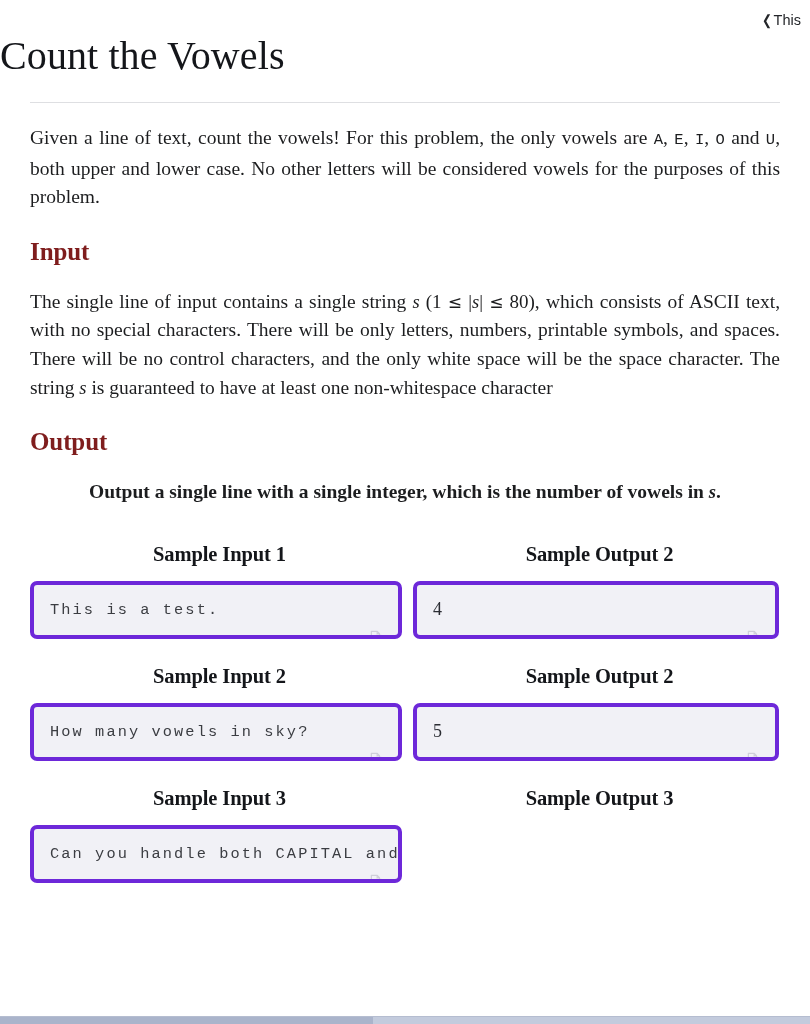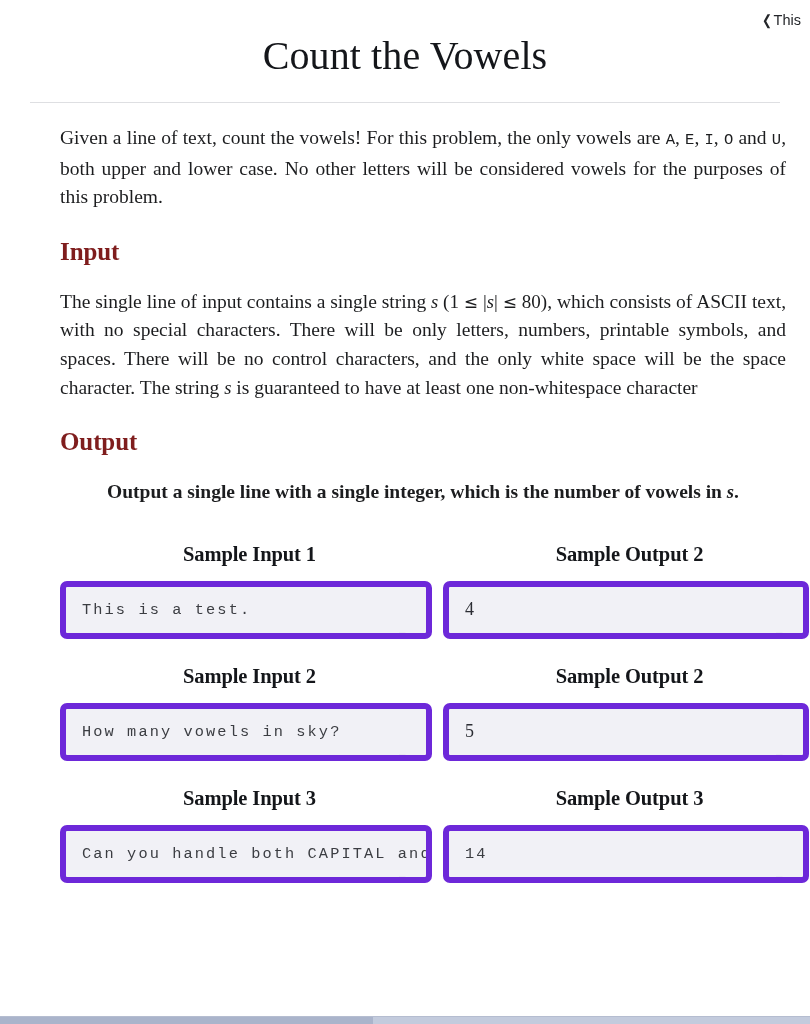--- a/index.html
+++ b/index.html
@@ -47,38 +47,37 @@
     font-size: 14px;
     font-weight: bold;
     transform: scaleX(0.85);
     line-height: 1;
   }
 
   
   .title {
     margin: 0;
     padding-top: 33px;
-    text-align: center;
+    text-align: left;
     font-family: "Liberation Serif", "DejaVu Serif", serif;
     font-weight: 400;
     font-size: 40px;
     letter-spacing: 0.1px;
     color: #14161a;
     line-height: 1.15;
   }
   .divider {
     margin: 23px 30px 0 30px;
     height: 1px;
     background: #dedfe2;
   }
 
   
   .content {
-    padding: 0 24px;
-    margin-left: 36px;
+    padding: 0 30px;
   }
   p.body-text {
     margin: 21px 0 0 0;
     font-size: 19.5px;
     line-height: 28.6px;
     text-align: justify;
     color: #1c1d1f;
     -webkit-hyphens: none;
     hyphens: none;
   }
@@ -129,21 +128,21 @@
     margin: 0 0 15px 7px;
     font-family: "Liberation Serif", "DejaVu Serif", serif;
     font-weight: bold;
     font-size: 20.5px;
     color: #14161a;
     letter-spacing: -0.1px;
   }
   .sample-box {
     position: relative;
     background: #f1f1f6;
-    border: 6px solid #6d28d9;
+    border: 4px solid #6d28d9;
     border-radius: 7px;
     height: 58px;
     padding: 0 34px 0 16px;
     display: flex;
     align-items: center;
     overflow: hidden;
     white-space: pre;
   }
   .sample-box .sample-text {
     font-family: "Liberation Mono", "DejaVu Sans Mono", monospace;
@@ -293,31 +292,20 @@
                 <path d="M2.5 1.5 h6.2 l2.3 2.3 v7.7 h-8.5 z" fill="none" stroke="#c9c9d4" stroke-width="1.3" stroke-linejoin="round"></path>
                 <path d="M8.6 1.6 v2.3 h2.3" fill="none" stroke="#c9c9d4" stroke-width="1.3" stroke-linejoin="round"></path>
                 <path d="M7.3 5.6 h5.5 l2.3 2.3 v8.6 h-7.8 z" fill="#f1f1f6" stroke="#c9c9d4" stroke-width="1.3" stroke-linejoin="round"></path>
                 <path d="M12.7 5.7 v2.3 h2.3" fill="none" stroke="#c9c9d4" stroke-width="1.3" stroke-linejoin="round"></path>
               </svg>
             </span>
           </div>
         </div>
         <div class="sample-col right">
           <div class="sample-label">Sample Output 3</div>
-          <div class="sample-box">
-            <span class="sample-text">14</span>
-            <span class="copy-icon">
-              <svg width="19" height="19" viewBox="0 0 20 20">
-                <path d="M2.5 1.5 h6.2 l2.3 2.3 v7.7 h-8.5 z" fill="none" stroke="#c9c9d4" stroke-width="1.3" stroke-linejoin="round"></path>
-                <path d="M8.6 1.6 v2.3 h2.3" fill="none" stroke="#c9c9d4" stroke-width="1.3" stroke-linejoin="round"></path>
-                <path d="M7.3 5.6 h5.5 l2.3 2.3 v8.6 h-7.8 z" fill="#f1f1f6" stroke="#c9c9d4" stroke-width="1.3" stroke-linejoin="round"></path>
-                <path d="M12.7 5.7 v2.3 h2.3" fill="none" stroke="#c9c9d4" stroke-width="1.3" stroke-linejoin="round"></path>
-              </svg>
-            </span>
-          </div>
         </div>
       </div>
 
     </div>
   </div>
 </div>
 
 <div class="bottom-strip">
   <div class="left-gutter"></div>
   <div class="thumb"></div>

